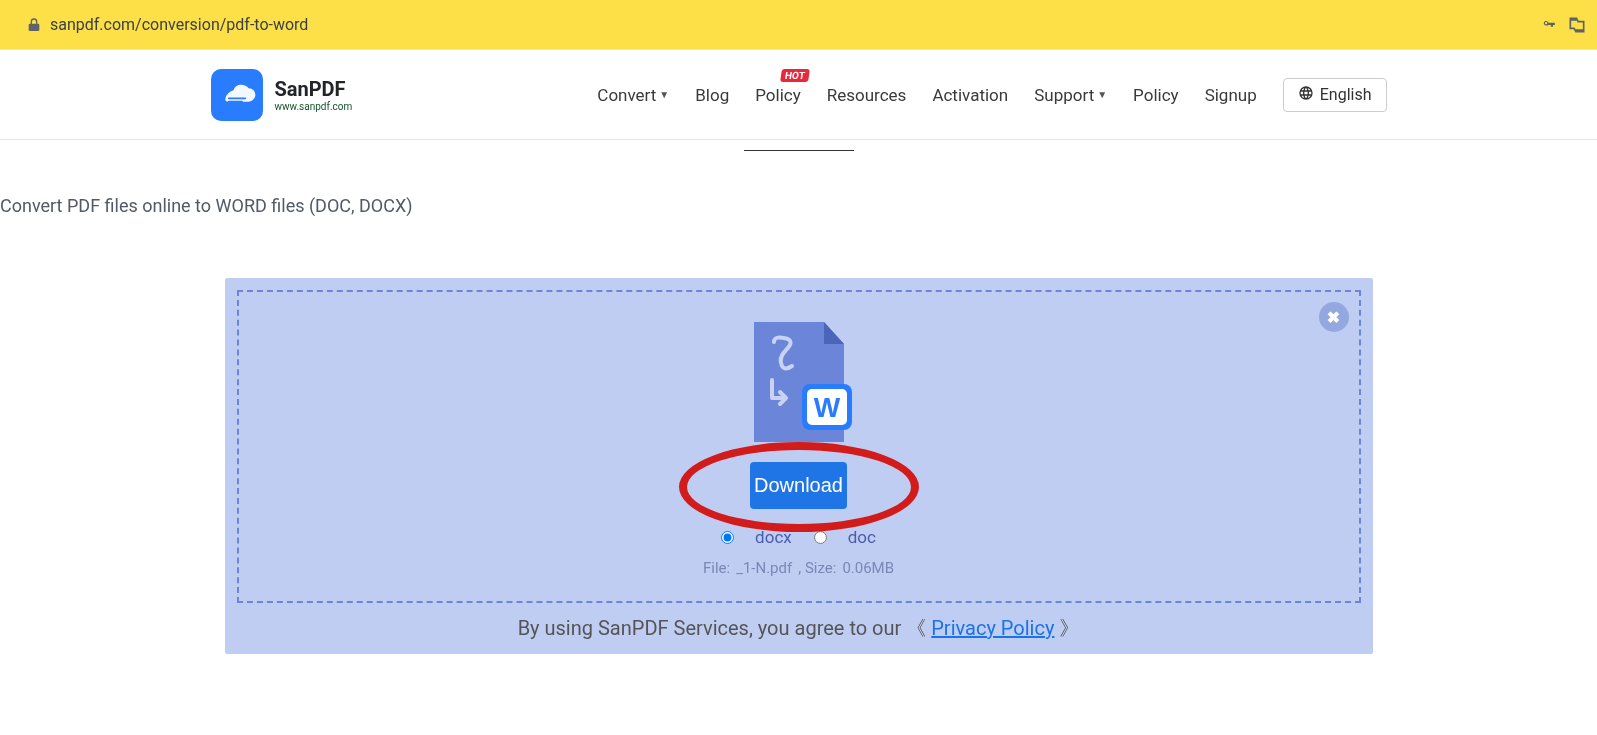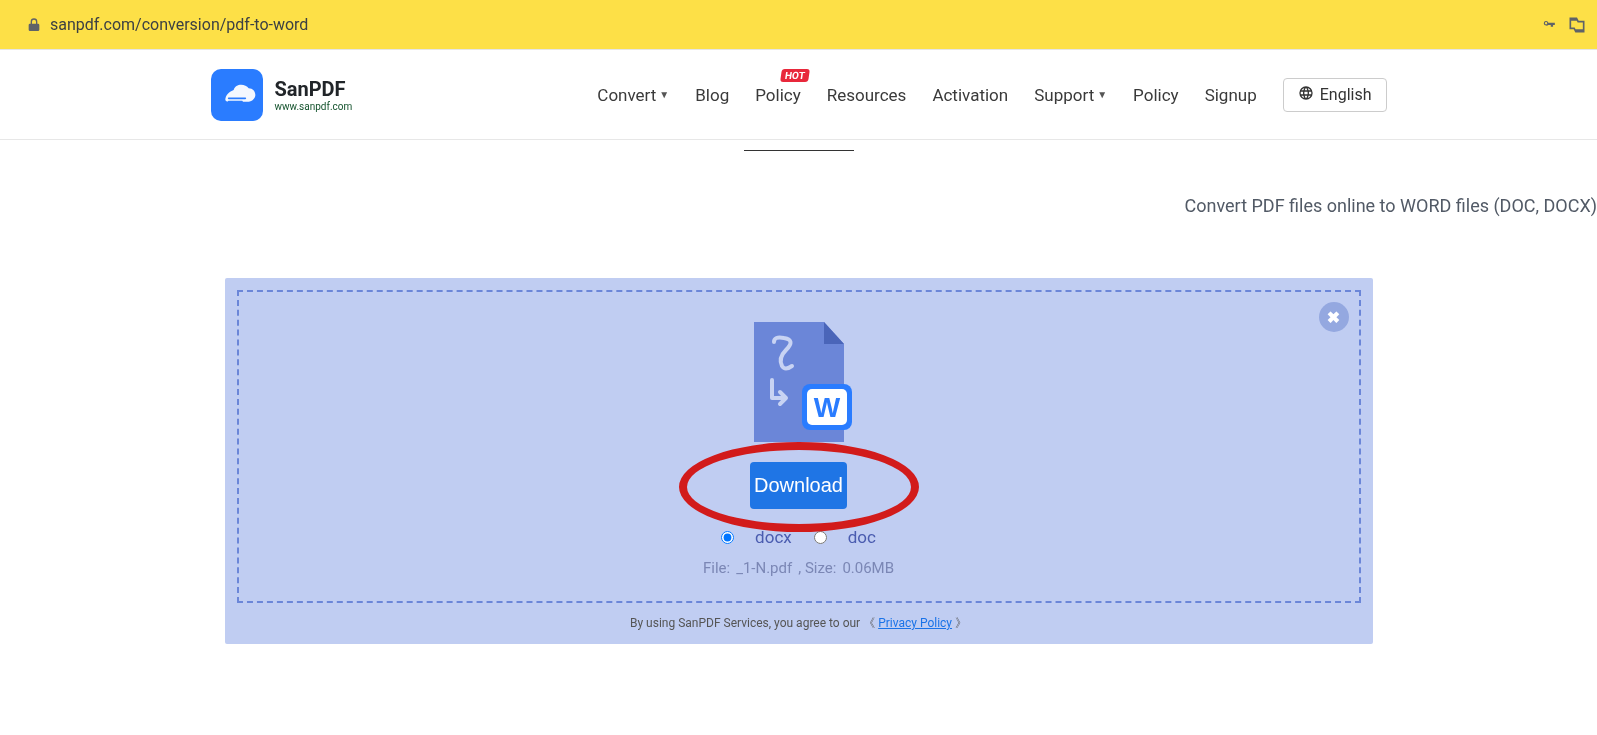--- a/index.html
+++ b/index.html
@@ -24,33 +24,33 @@
     .nav { display:flex; align-items:center; gap:26px; }
     .nav-item { font-size:17px; color:#3a3a3a; position:relative; cursor:pointer; display:flex; align-items:center; gap:3px; }
     .nav-item .caret { font-size:10px; color:#555; }
     .hot-badge { position:absolute; top:-16px; right:-8px; background:#e8283b; color:#fff; font-size:10px; font-weight:700; padding:1px 4px; border-radius:3px; transform: skewX(-8deg); }
 
     .lang-btn { display:flex; align-items:center; gap:6px; border:1px solid #ccc; border-radius:4px; padding:6px 14px; font-size:16px; color:#333; cursor:pointer;text-align:right; }
 
     
     .page-title { font-size:34px; color:#262626; text-align:center; margin-top:46px; font-weight:400; }
     .title-underline { width:110px; height:1px; background:#333; margin:10px auto 0; }
-    .page-subtitle { font-size:18px; color:#525a66; text-align:right; margin-top:44px; }
+    .page-subtitle { font-size:18px; color:#525a66; text-align:left; margin-top:44px; }
 
     .drop-zone-wrap { width:1148px; margin:62px auto 0; background:#c0cdf2; border-radius:2px; position:relative; padding:12px; }
     .drop-zone { border:2px dashed #6b86d8; padding:30px 20px 24px; display:flex; flex-direction:column; align-items:center; position:relative; }
     .close-round { position:absolute; right:10px; top:10px; width:30px; height:30px; border-radius:50%; background:#94a8e0; display:flex; align-items:center; justify-content:center; cursor:pointer; color:#fff; font-size:16px; font-weight:700;}
     .file-graphic { width:110px; height:120px; position:relative; }
     .download-btn { background:#1f75e5; color:#fff; font-size:20px; border:none; border-radius:4px; padding:12px 4px; margin-top:20px; cursor:pointer; }
     .red-circle { position:absolute; width:240px; height:90px; border:8px solid #d21b1b; border-radius:50%; left:50%; transform:translateX(-50%); top:150px; pointer-events:none; }
     .radio-row { margin-top:18px; color:#4a5cb0; font-size:17px; display:flex; gap:22px; }
     .radio-row label { display:flex; align-items:center; gap:21px; cursor:pointer; }
     .radio-row input { margin:0; }
     .file-info-line { display:flex; gap:6px; margin-top:12px; color:#7b87b5; font-size:15px; }
-    .consent { text-align:center; margin-top:12px; font-size:12px; color:#555; }
+    .consent { text-align:center; margin-top:12px; font-size:20px; color:#555; }
     .consent a { color:#1a73e8; text-decoration:underline; }
   </style>
 </head>
 <body>
 
 <div class="addr-bar">
   <span class="lock">
     <svg viewBox="0 0 24 24" width="16" height="16" fill="#606367">
         <path d="M12 2a5 5 0 0 0-5 5v3H6a2 2 0 0 0-2 2v7a2 2 0 0 0 2 2h12a2 2 0 0 0 2-2v-7a2 2 0 0 0-2-2h-1V7a5 5 0 0 0-5-5zm-3 5a3 3 0 1 1 6 0v3H9V7z"></path>
       </svg>

